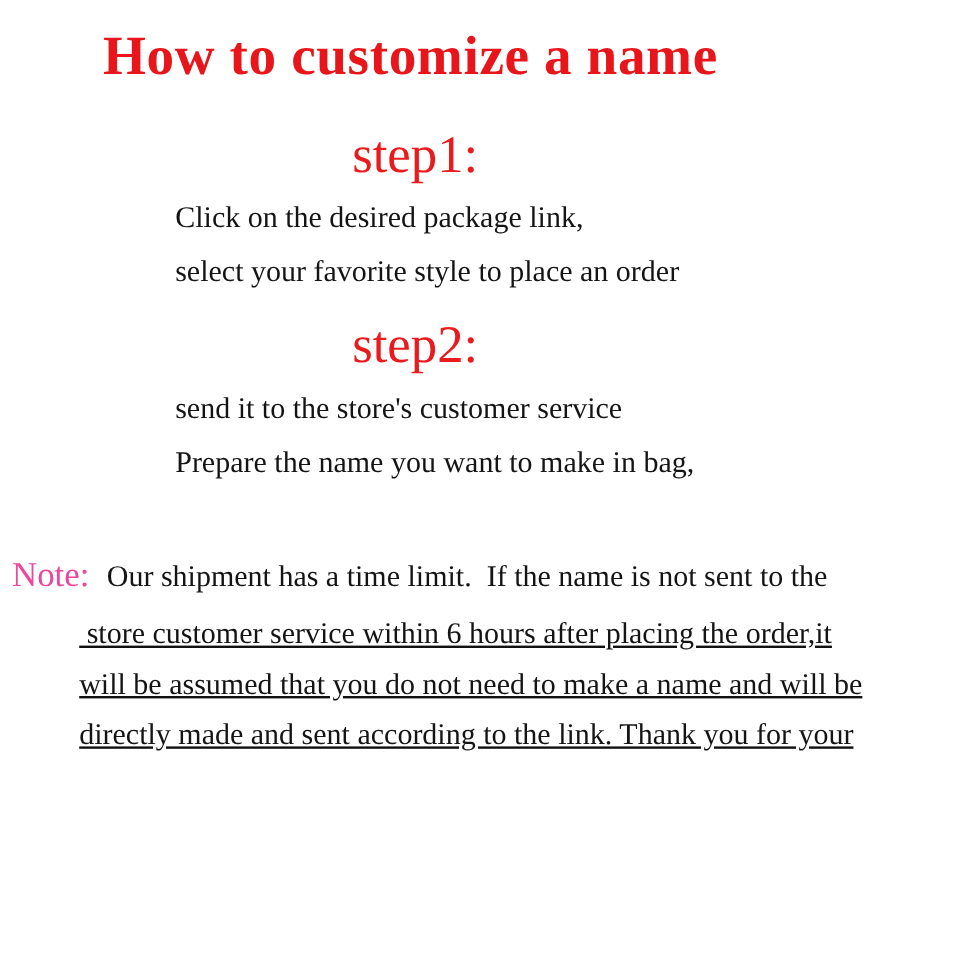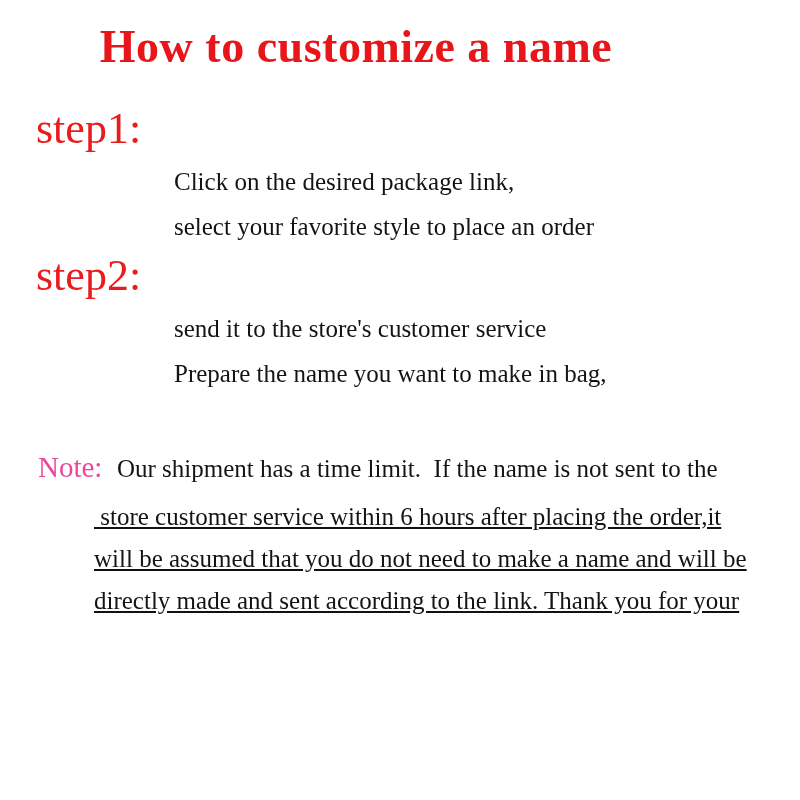--- a/index.html
+++ b/index.html
@@ -12,47 +12,47 @@
     background: #ffffff;
     font-family: "Liberation Serif", serif;
     color: #111111;
     overflow: hidden;
   }
   .page {
     position: relative;
     width: 684px;
     height: 800px;
     box-sizing: border-box;
-    padding-left: 28px;
   }
   .title {
     text-align: center;
     color: #e8161a;
     font-family: "Liberation Serif", serif;
     font-size: 46px;
     font-weight: 700;
     letter-spacing: 0.5px;
     margin: 0;
     padding-top: 22px;
     line-height: 1.1;
   }
   .step-label {
     color: #ea1b1d;
     font-family: "Liberation Serif", serif;
     font-size: 44px;
     font-weight: 400;
     line-height: 1.0;
     margin: 0;
     padding-left: 8px;
+    text-align: center;
   }
   .step1-wrap {
     margin-top: 34px;
   }
   .step2-wrap {
-    margin-top: 4px;
+    margin-top: 16px;
   }
   .step-lines {
     padding-left: 146px;
     margin-top: 8px;
   }
   .step-line {
     font-family: "Liberation Serif", serif;
     font-size: 25px;
     line-height: 1.82;
     color: #141414;

